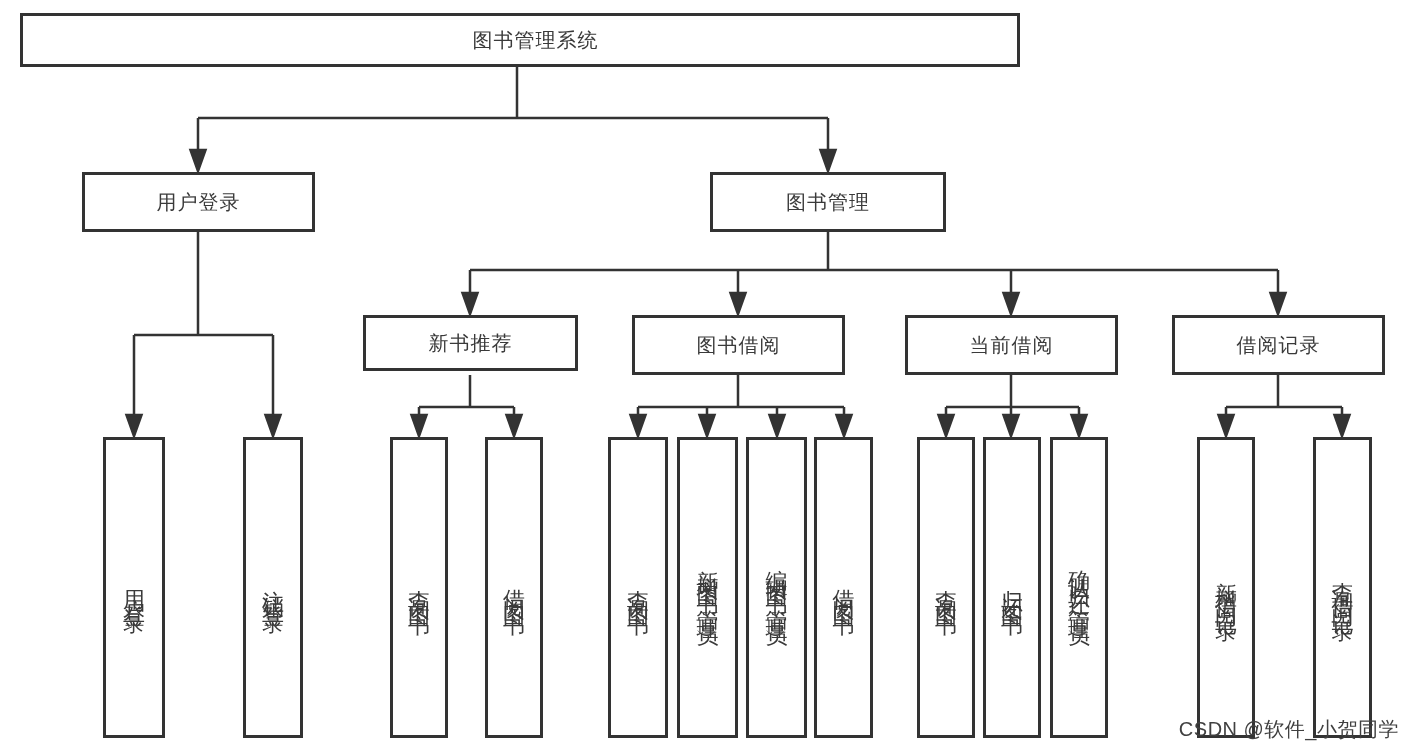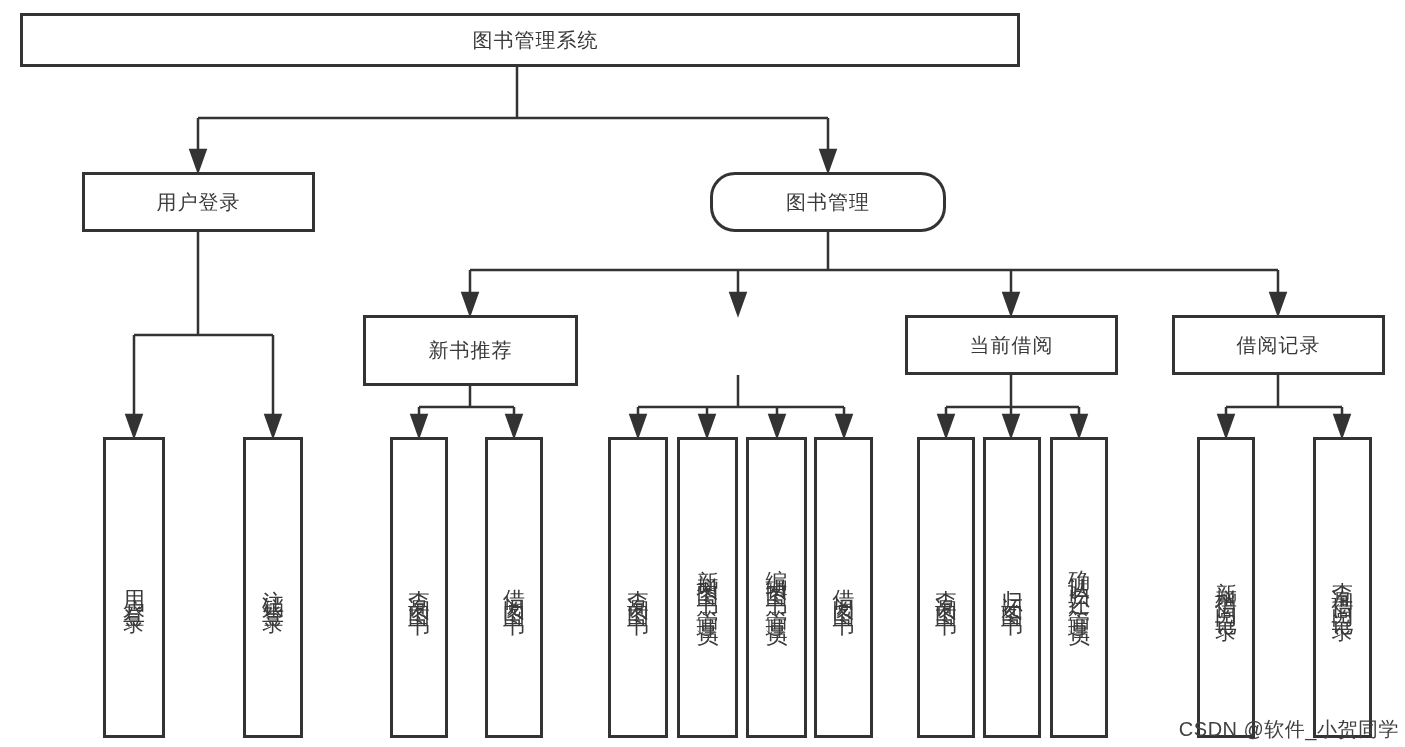--- a/index.html
+++ b/index.html
@@ -102,26 +102,29 @@
     </g>
   </svg>
 
   <div class="box" style="left:20px; top:13px; width:1000px; height:54px;padding-left:31px;">
     <span class="hlabel">图书管理系统</span>
   </div>
 
   <div class="box" style="left:82px; top:172px; width:233px; height:60px;">
     <span class="hlabel">用户登录</span>
   </div>
-  <div class="box" style="left:710px; top:172px; width:236px; height:60px;border-radius:25px;">
+  <div class="box" style="left:710px; top:172px; width:236px; height:60px;">
     <span class="hlabel">图书管理</span>
   </div>
 
-  <div class="box" style="left:363px; top:315px; width:215px; height:71px;">
+  <div class="box" style="left:363px; top:315px; width:215px; height:56px;">
     <span class="hlabel">新书推荐</span>
+  </div>
+  <div class="box" style="left:632px; top:315px; width:213px; height:60px;">
+    <span class="hlabel">图书借阅</span>
   </div>
   <div class="box" style="left:905px; top:315px; width:213px; height:60px;justify-content:center;">
     <span class="hlabel">当前借阅</span>
   </div>
   <div class="box" style="left:1172px; top:315px; width:213px; height:60px;">
     <span class="hlabel">借阅记录</span>
   </div>
 
   <div class="box" style="left:103px; top:437px; width:62px; height:301px;">
     <span class="vlabel">用户登录</span>

